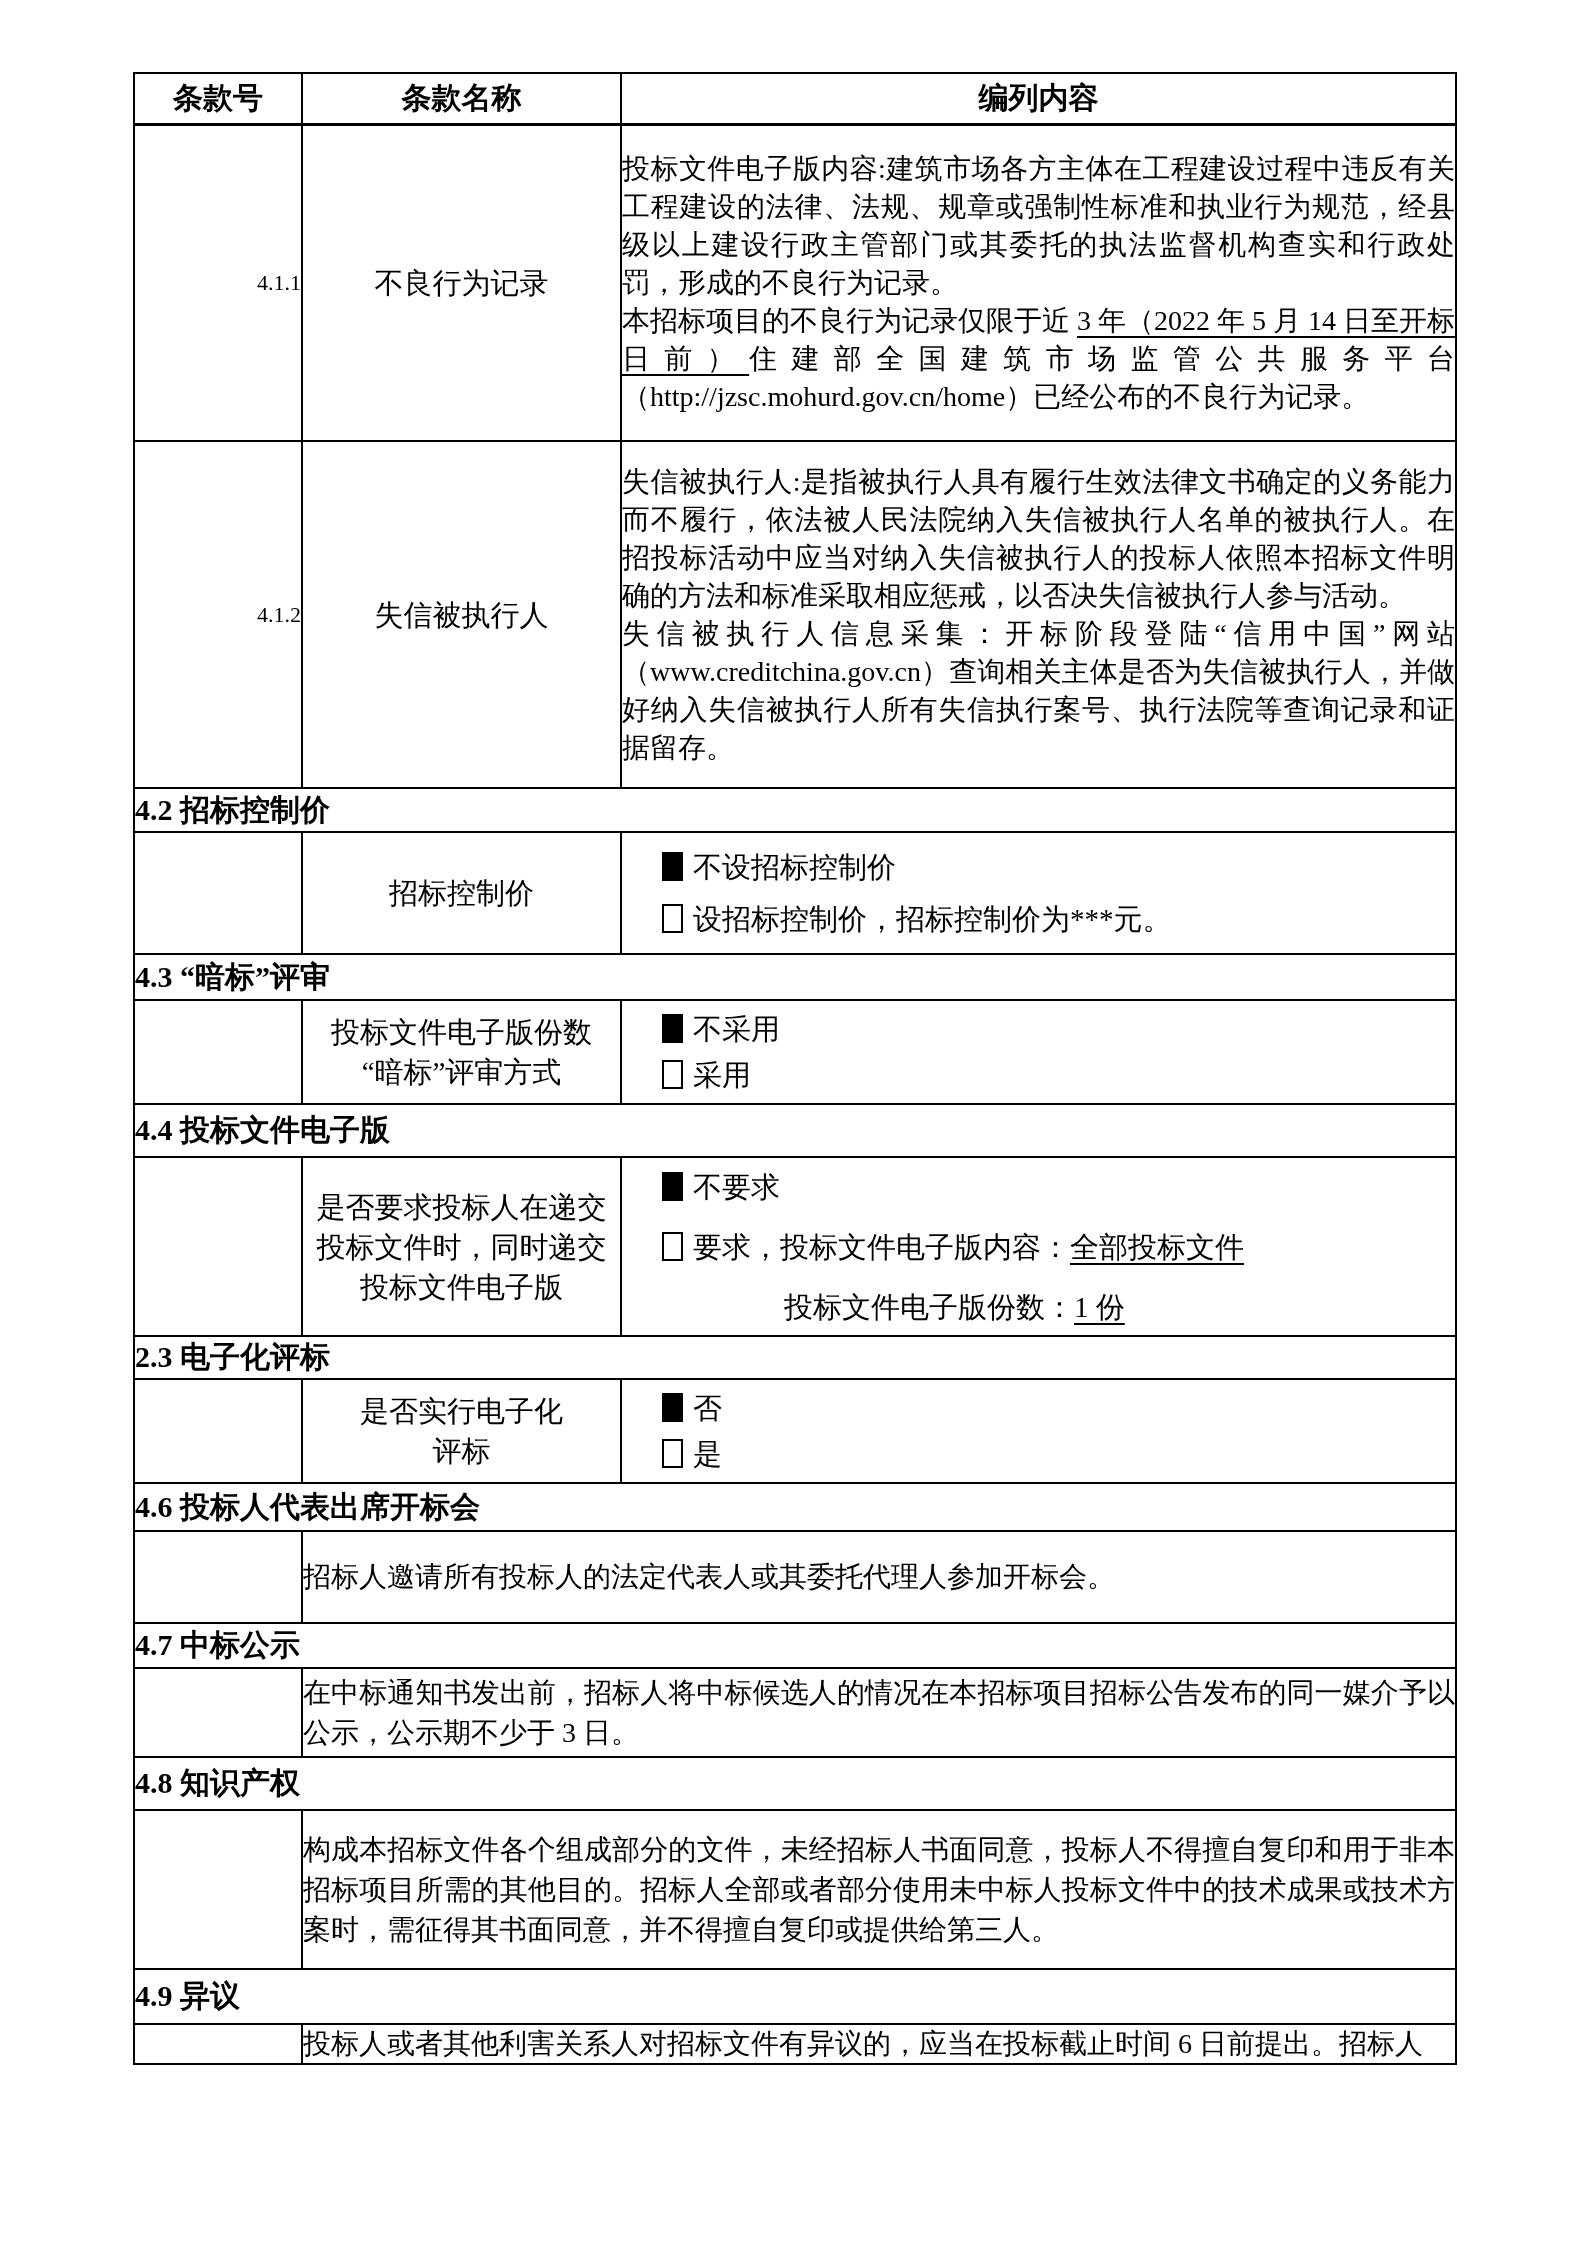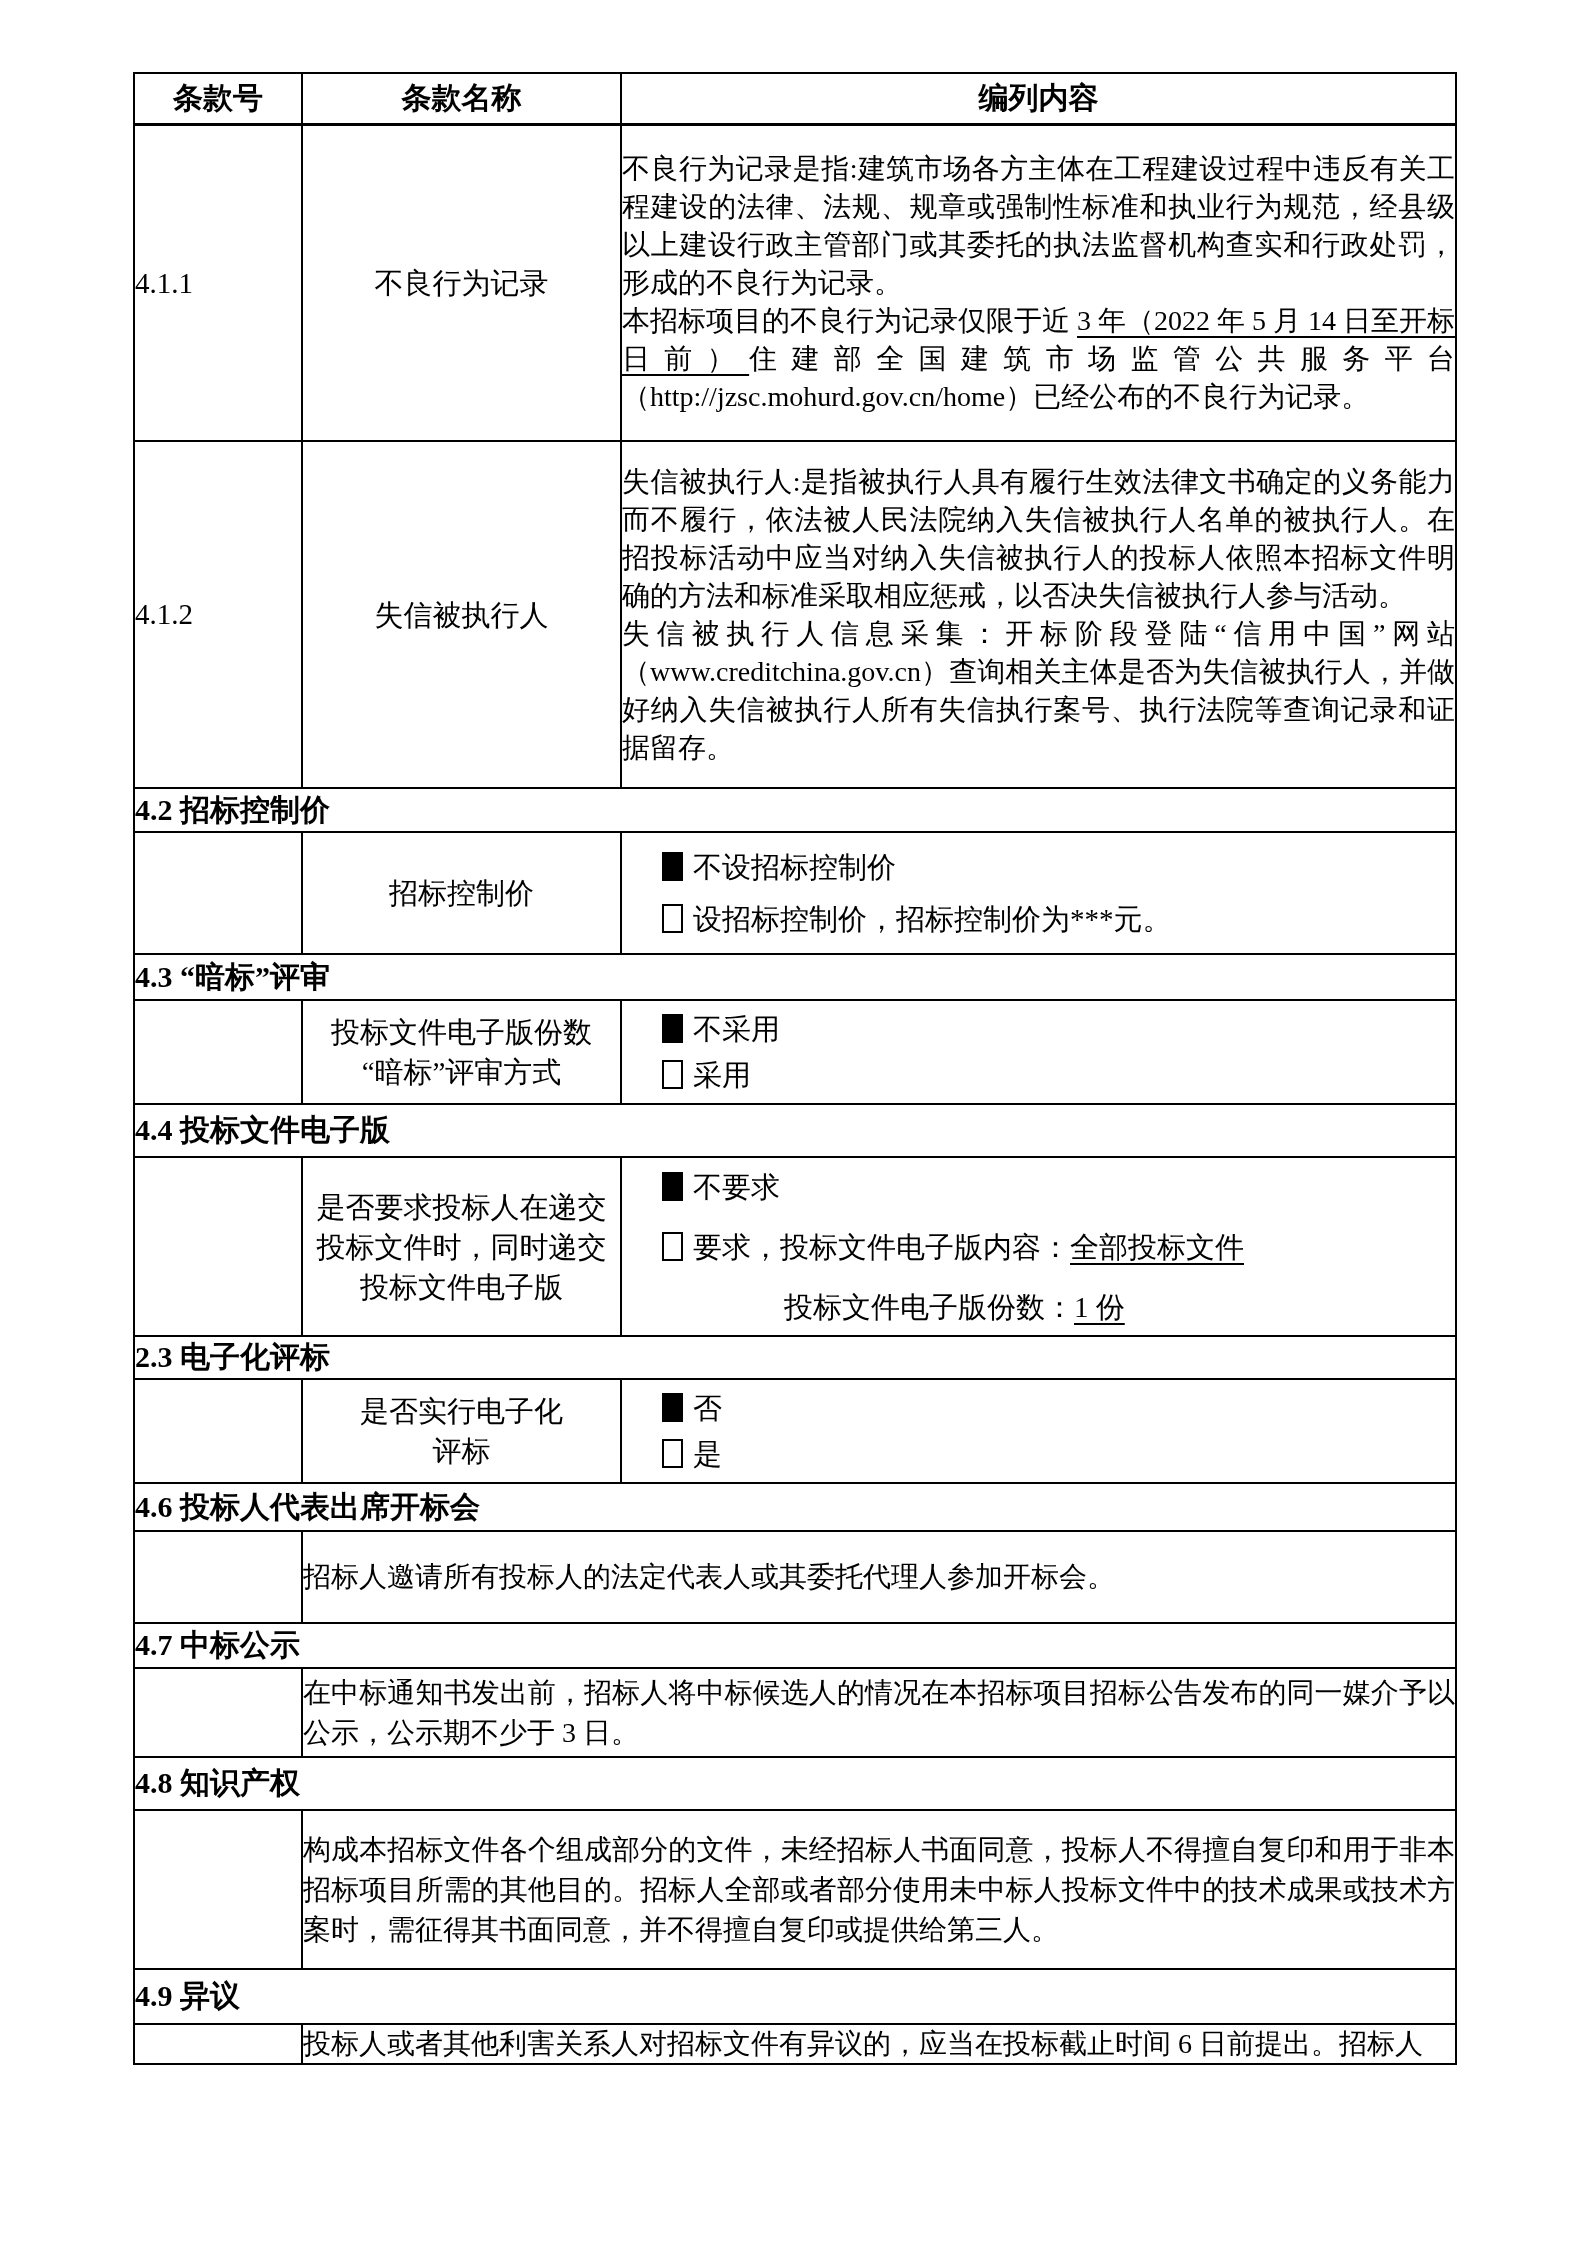--- a/index.html
+++ b/index.html
@@ -11,21 +11,21 @@
     position:absolute; left:133px; top:72px; width:1322px;
     border-collapse:collapse; table-layout:fixed;font-family:Liberation Serif, serif;
   }
   .tbl td, .tbl th { border:2px solid #000; padding:0; vertical-align:middle; overflow:hidden; }
   
   .tbl th {
     height:49px; font-size:30px; font-weight:bold; text-align:center;
     border-bottom:3px solid #000;
   }
   
-  .c-no { text-align:left; font-size:29px; }
+  .c-no { text-align:right; font-size:22px; }
   .c-name { text-align:center; font-size:29px; line-height:40px; padding:0 6px; }
   
   .c-content {
     padding:8px 14px 8px 16px; font-size:28px; line-height:38px;
     text-align:justify; vertical-align:middle;
   }
   .c-content p { margin:0; }
   
   .section-cell {
     font-size:30px; font-weight:bold; text-align:left; padding:4px 10px 4px 12px;
@@ -76,21 +76,21 @@
         <tr>
       <th>条款号</th>
       <th>条款名称</th>
       <th>编列内容</th>
     </tr>
 
     <tr>
       <td class="c-no h-r411">4.1.1</td>
       <td class="c-name">不良行为记录</td>
       <td class="c-content">
-        <p>不良行为记录是指:建筑市场各方主体在工程建设过程中违反有关工程建设的法律、法规、规章或强制性标准和执业行为规范，经县级以上建设行政主管部门或其委托的执法监督机构查实和行政处罚，形成的不良行为记录。</p>
+        <p>投标文件电子版内容:建筑市场各方主体在工程建设过程中违反有关工程建设的法律、法规、规章或强制性标准和执业行为规范，经县级以上建设行政主管部门或其委托的执法监督机构查实和行政处罚，形成的不良行为记录。</p>
         <p><span>本招标项目的不良行为记录仅限于近 </span><span class="u">3 年（2022 年 5 月 14 日至开标日前）</span><span>住建部全国建筑市场监管公共服务平台（http://jzsc.mohurd.gov.cn/home）已经公布的不良行为记录。</span></p>
       </td>
     </tr>
 
     <tr>
       <td class="c-no h-r412">4.1.2</td>
       <td class="c-name">失信被执行人</td>
       <td class="c-content">
         <p>失信被执行人:是指被执行人具有履行生效法律文书确定的义务能力而不履行，依法被人民法院纳入失信被执行人名单的被执行人。在招投标活动中应当对纳入失信被执行人的投标人依照本招标文件明确的方法和标准采取相应惩戒，以否决失信被执行人参与活动。</p>
         <p>失信被执行人信息采集：开标阶段登陆“信用中国”网站（www.creditchina.gov.cn）查询相关主体是否为失信被执行人，并做好纳入失信被执行人所有失信执行案号、执行法院等查询记录和证据留存。</p>

